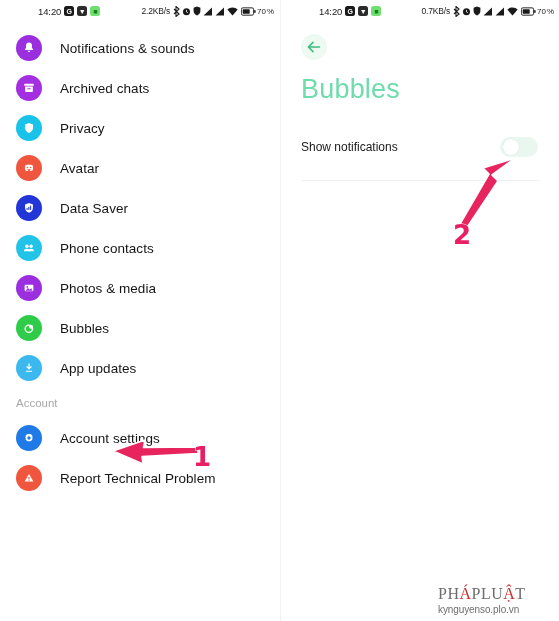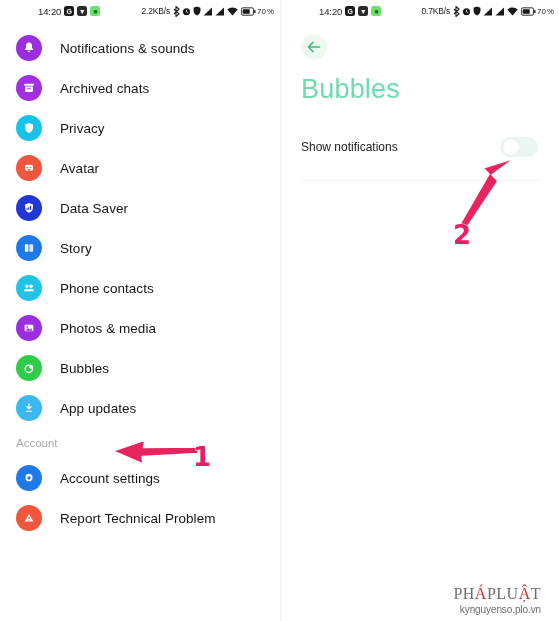--- a/index.html
+++ b/index.html
@@ -196,23 +196,23 @@
     color: #e91e63;
     font-size: 26px;
     line-height: 1;
     -webkit-text-stroke: 1px #ffffff;
     paint-order: stroke fill;
   }
 
   
   .wm {
     position: absolute;
-    right: 18px;
+    right: 9px;
     bottom: 6px;
-    text-align: right;
+    text-align: left;
     width: 112px;
   }
   .wm-top {
     font-family: "Liberation Serif", serif;
     font-size: 16px;
     letter-spacing: 0.5px;
     color: #6d6d6d;
     line-height: 1.05;
   }
   .wm-top .a-red { color: #c9302c; }
@@ -332,29 +332,20 @@
           <svg width="14" height="14" viewBox="0 0 16 16">
               <path d="M8 2.3l4.5 1.8v3.5c0 2.8-2 4.9-4.5 5.9-2.5-1-4.5-3.1-4.5-5.9V4.1z" fill="#fff"></path>
               <rect x="5.2" y="8" width="1.2" height="2.2" fill="#2236d8"></rect>
               <rect x="7.2" y="6.6" width="1.2" height="3.6" fill="#2236d8"></rect>
               <rect x="9.2" y="5.4" width="1.2" height="4.8" fill="#2236d8"></rect>
             </svg>
         </span>
         <span class="row-lb">Data Saver</span>
       </div>
 
-      <div class="row">
-        <span class="row-ic" style="background:#1f7ae8;">
-          <svg width="14" height="14" viewBox="0 0 16 16">
-              <rect x="3.3" y="3.6" width="4" height="8.8" rx="0.9" fill="#fff"></rect>
-              <rect x="8.3" y="3.6" width="4.4" height="8.8" rx="0.9" fill="#fff" opacity="0.82"></rect>
-            </svg>
-        </span>
-        <span class="row-lb">Story</span>
-      </div>
 
 
       <div class="row">
         <span class="row-ic" style="background:#21c4e8;">
           <svg width="14" height="14" viewBox="0 0 16 16">
               <circle cx="5.6" cy="6" r="1.9" fill="#fff"></circle>
               <circle cx="10.4" cy="6" r="1.9" fill="#fff"></circle>
               <path d="M2.2 11.6c0-1.7 1.6-2.7 3.4-2.7s3.4 1 3.4 2.7z" fill="#fff"></path>
               <path d="M7.2 11.6c0-1.7 1.5-2.7 3.2-2.7s3.2 1 3.2 2.7z" fill="#fff"></path>
             </svg>

